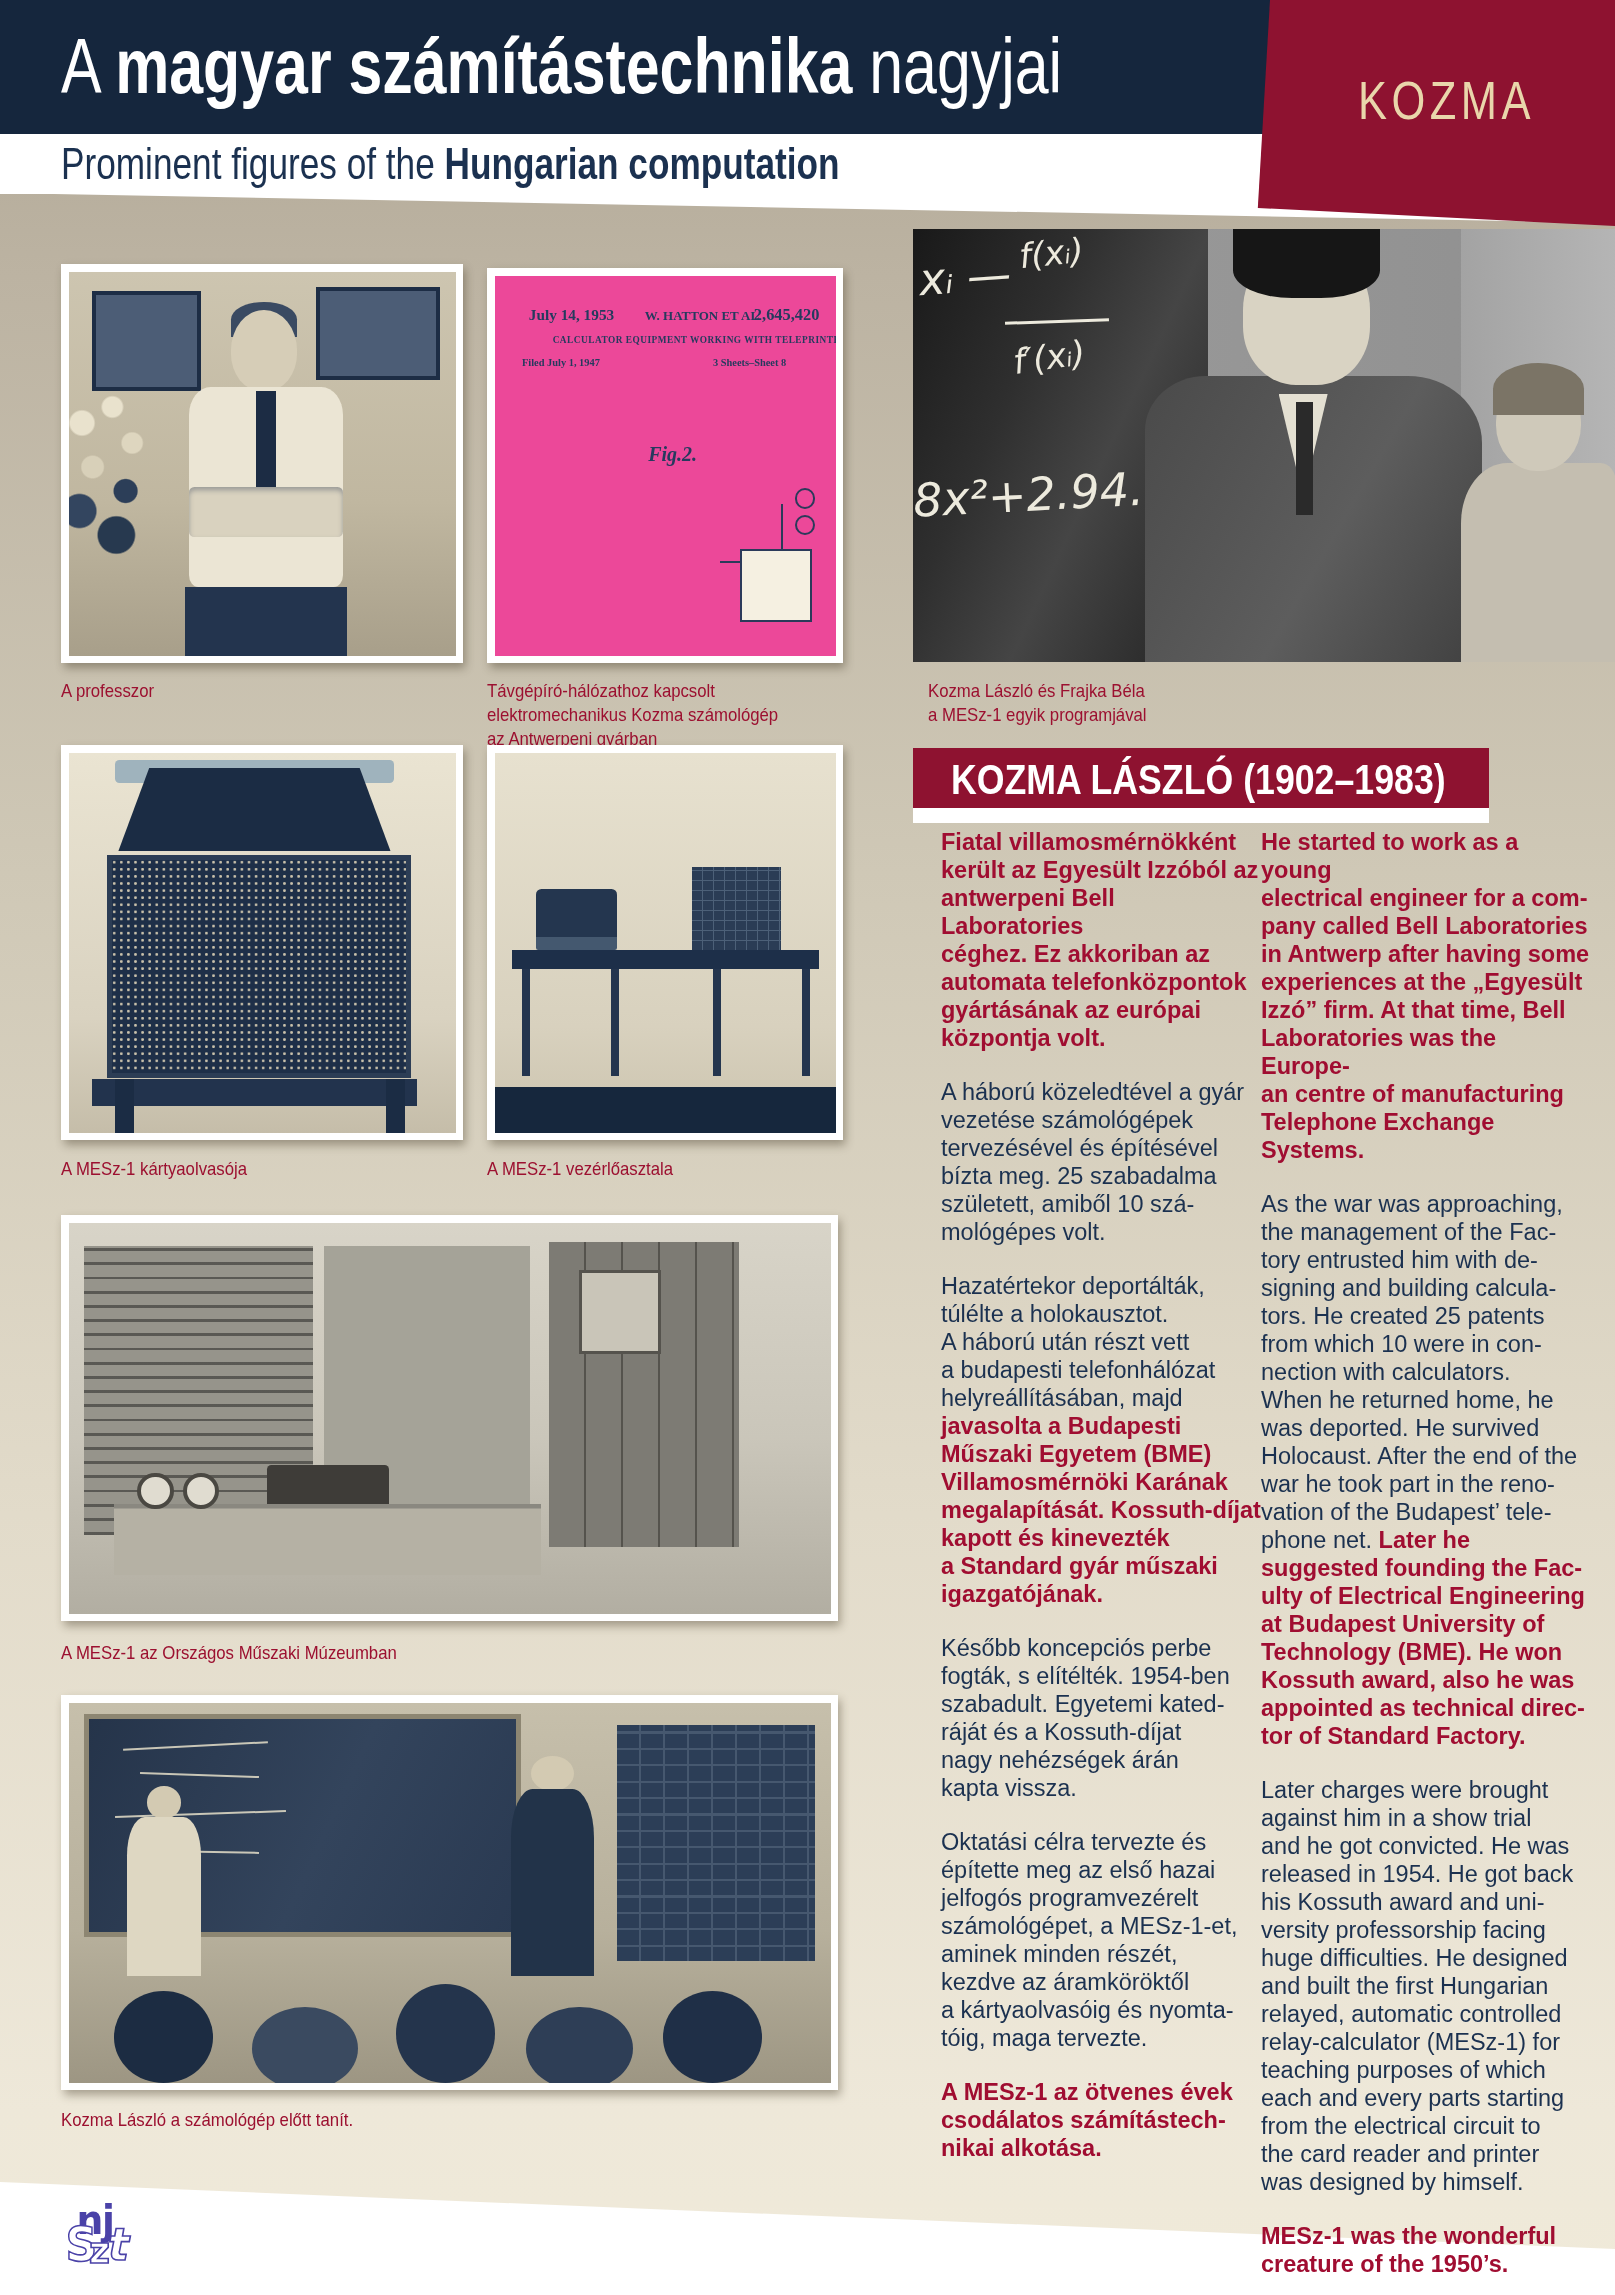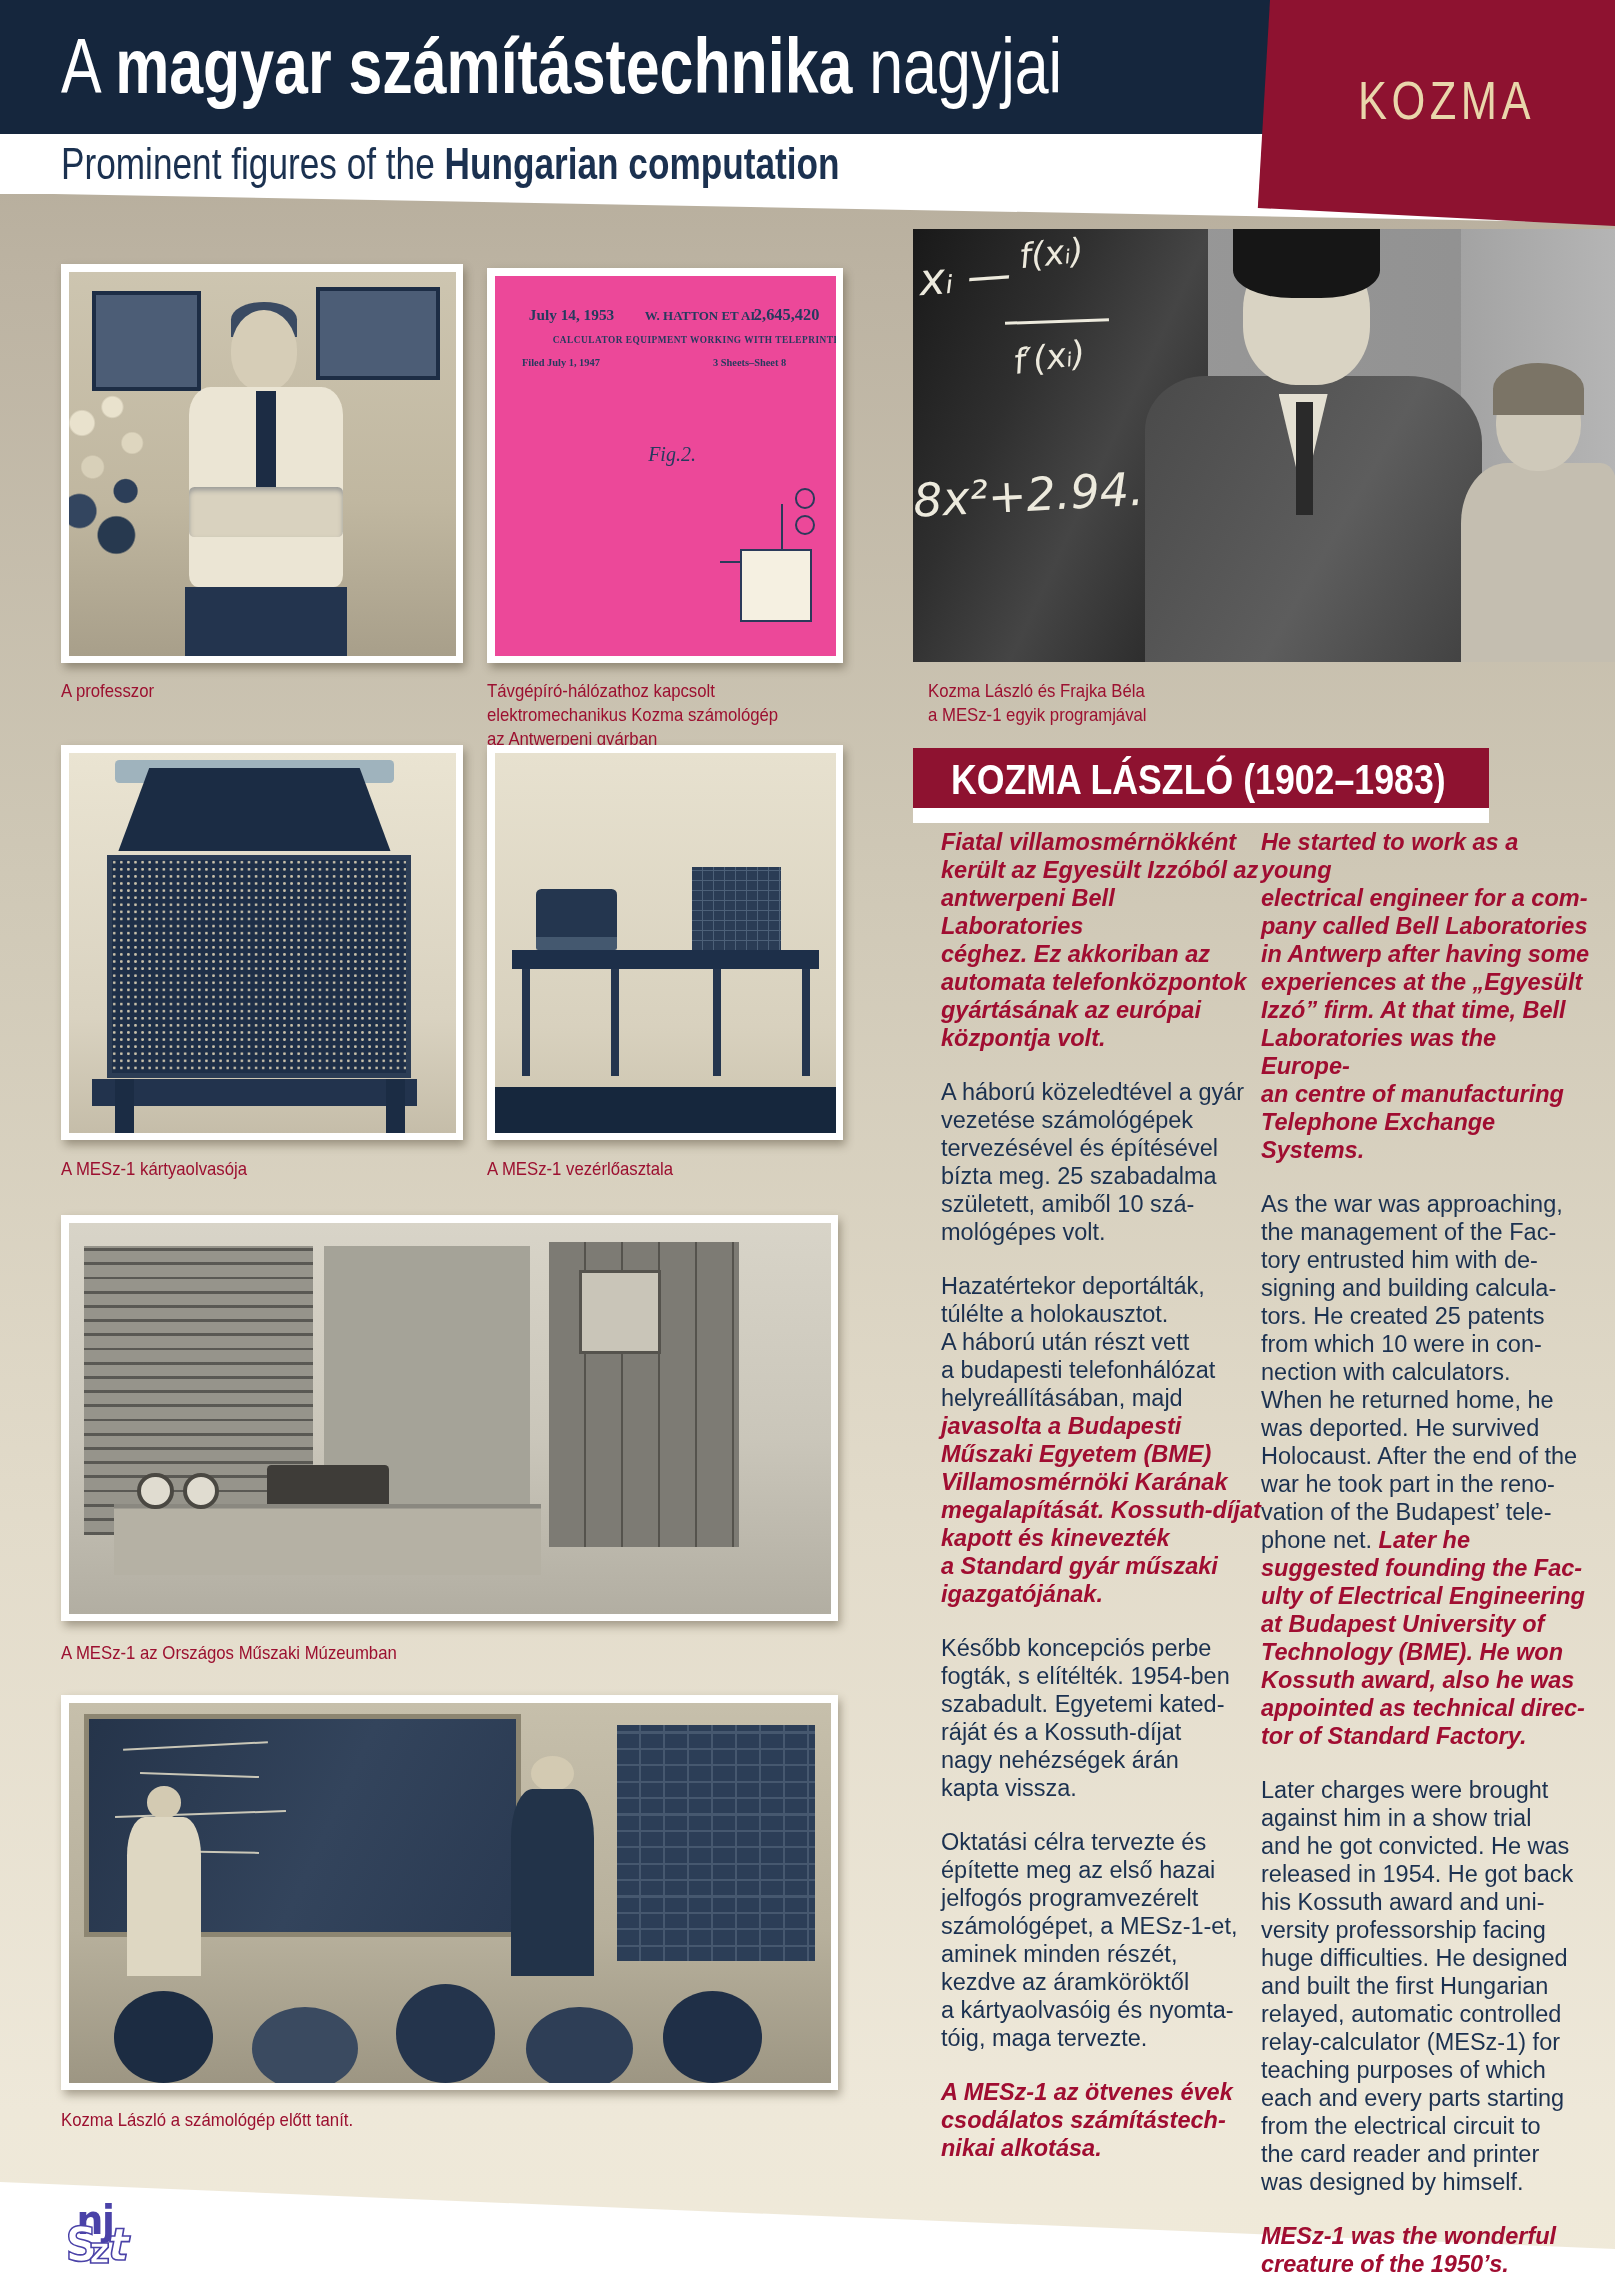--- a/index.html
+++ b/index.html
@@ -137,21 +137,21 @@
   .section-bar{position:absolute;left:913px;top:748px;width:576px;height:60px;background:#8e1230;}
   .section-bar-text{position:absolute;left:38px;top:7.7px;color:#ffffff;font-weight:700;font-size:42px;
     white-space:nowrap;transform:scaleX(0.85);transform-origin:left top;}
   .section-underbar{position:absolute;left:913px;top:808px;width:576px;height:15.3px;background:#ffffff;}
 
   .col{position:absolute;top:828px;font-size:23.5px;line-height:28px;}
   .col-hu{left:941px;width:320px;}
   .col-en{left:1261px;width:329px;}
   .col p{margin:0 0 26px 0;white-space:pre-line;}
   .t-navy{color:#1b3150;}
-  .t-red{color:#a00d31;font-weight:700;font-style:italic;}
+  .t-red{color:#a00d31;font-weight:700;}
 
   
   .logo{position:absolute;left:65px;top:2200px;width:71px;height:66px;}
   .logo span{position:absolute;font-family:"DejaVu Sans",sans-serif;font-weight:700;line-height:1;}
   .logo .solid{color:#4a42a8;}
   .logo .outline{color:#ffffff;-webkit-text-stroke:1.6px #4a42a8;}
   .lg-nj{left:10px;top:0;font-size:41px;letter-spacing:-1.6px;transform:scaleX(.92);}
   .lg-s{left:-1.1px;top:20px;font-size:48px;transform:scaleX(.92);}
   .lg-z{left:24px;top:33px;font-size:36px;}
   .lg-t{left:43px;top:23px;font-size:44px;font-style:italic;}
@@ -187,21 +187,21 @@
   <div class="caption" style="left:61px;top:679px;">A professzor</div>
 
   <div class="photo" style="left:487px;top:268px;width:341px;height:380px;">
     <div class="photo-img patent-img">
       <span class="pat-t" style="left:10%;top:8%;font-size:15.3px;font-weight:700;">July 14, 1953</span>
       <span class="pat-t" style="left:44%;top:8.6%;font-size:13px;font-weight:700;">W. HATTON ET AL</span>
       <span class="pat-t" style="left:76%;top:7.6%;font-size:16.4px;font-weight:700;">2,645,420</span>
       <span class="pat-t" style="left:17%;top:15.5%;font-size:9.3px;font-weight:700;letter-spacing:0.5px;">CALCULATOR EQUIPMENT WORKING WITH TELEPRINTER</span>
       <span class="pat-t" style="left:8%;top:21.5%;font-size:10.4px;font-weight:700;">Filed July 1, 1947</span>
       <span class="pat-t" style="left:64%;top:21.5%;font-size:10.4px;font-weight:700;">3 Sheets–Sheet 8</span>
-      <span class="pat-t" style="left:45%;top:44%;font-size:20px;font-style:italic;font-weight:400;">Fig.2.</span>
+      <span class="pat-t" style="left:45%;top:44%;font-size:20px;font-style:italic;font-weight:700;">Fig.2.</span>
       <div class="pat-smallbox"></div>
       <div class="pat-circle" style="left:88%;top:56%;"></div>
       <div class="pat-circle" style="left:88%;top:63%;"></div>
       <div class="pat-line" style="left:66%;top:75%;width:6%;height:2.2px;"></div>
       <div class="pat-line" style="left:84%;top:60%;width:2.2px;height:12%;"></div>
     </div>
   </div>
   <div class="caption" style="left:487px;top:679px;">Távgépíró-hálózathoz kapcsolt
 elektromechanikus Kozma számológép
 az Antwerpeni gyárban</div>

